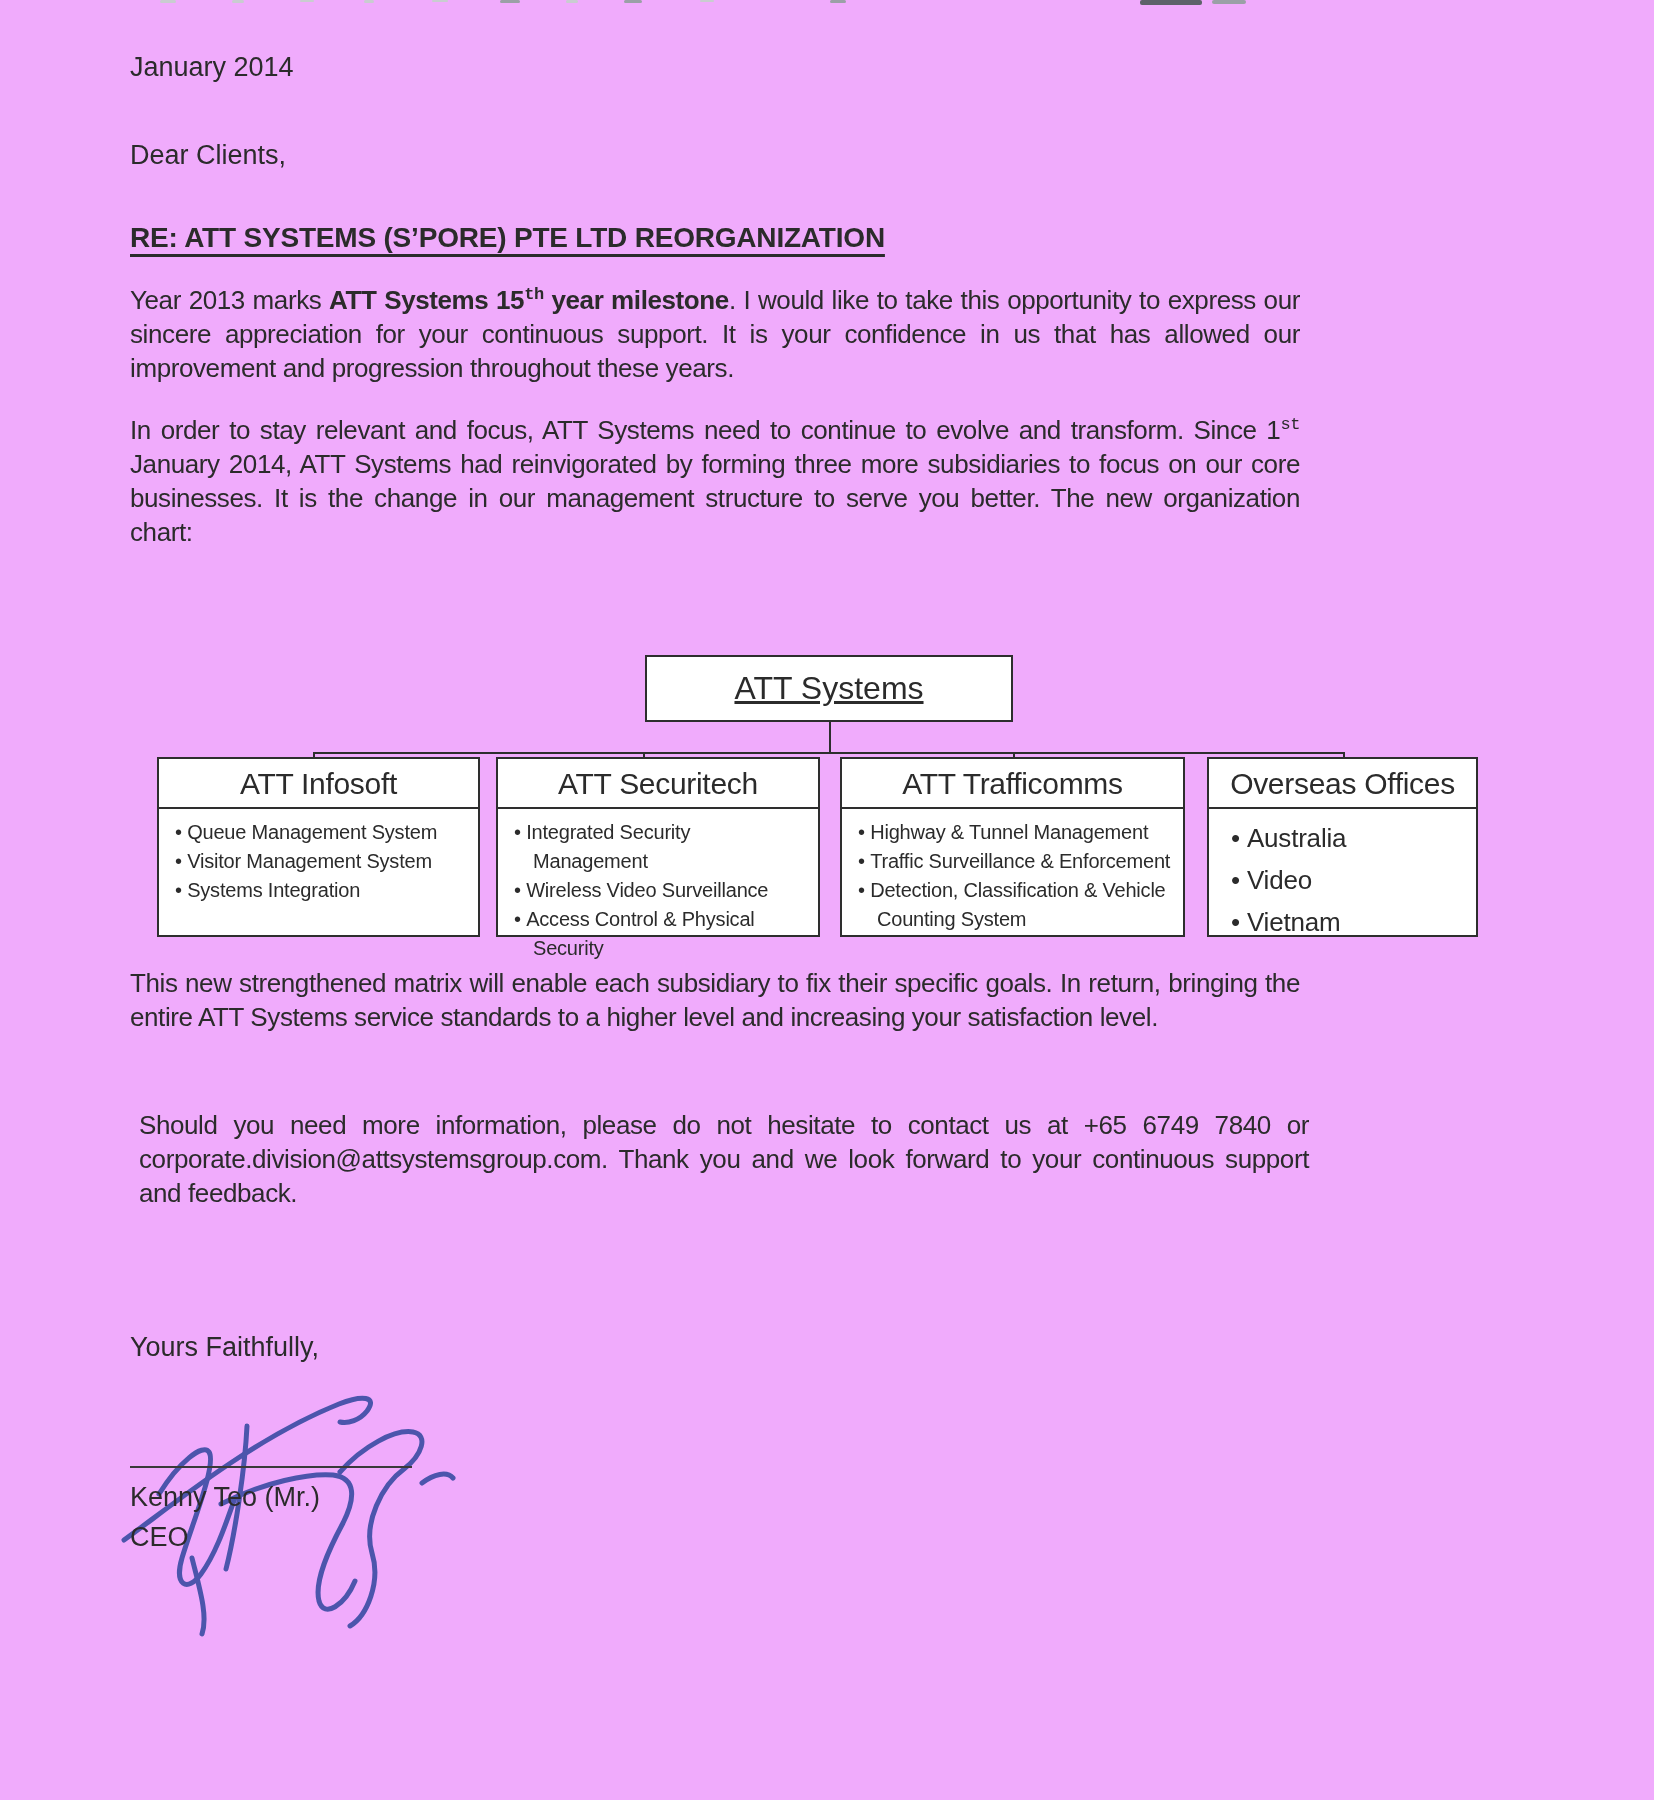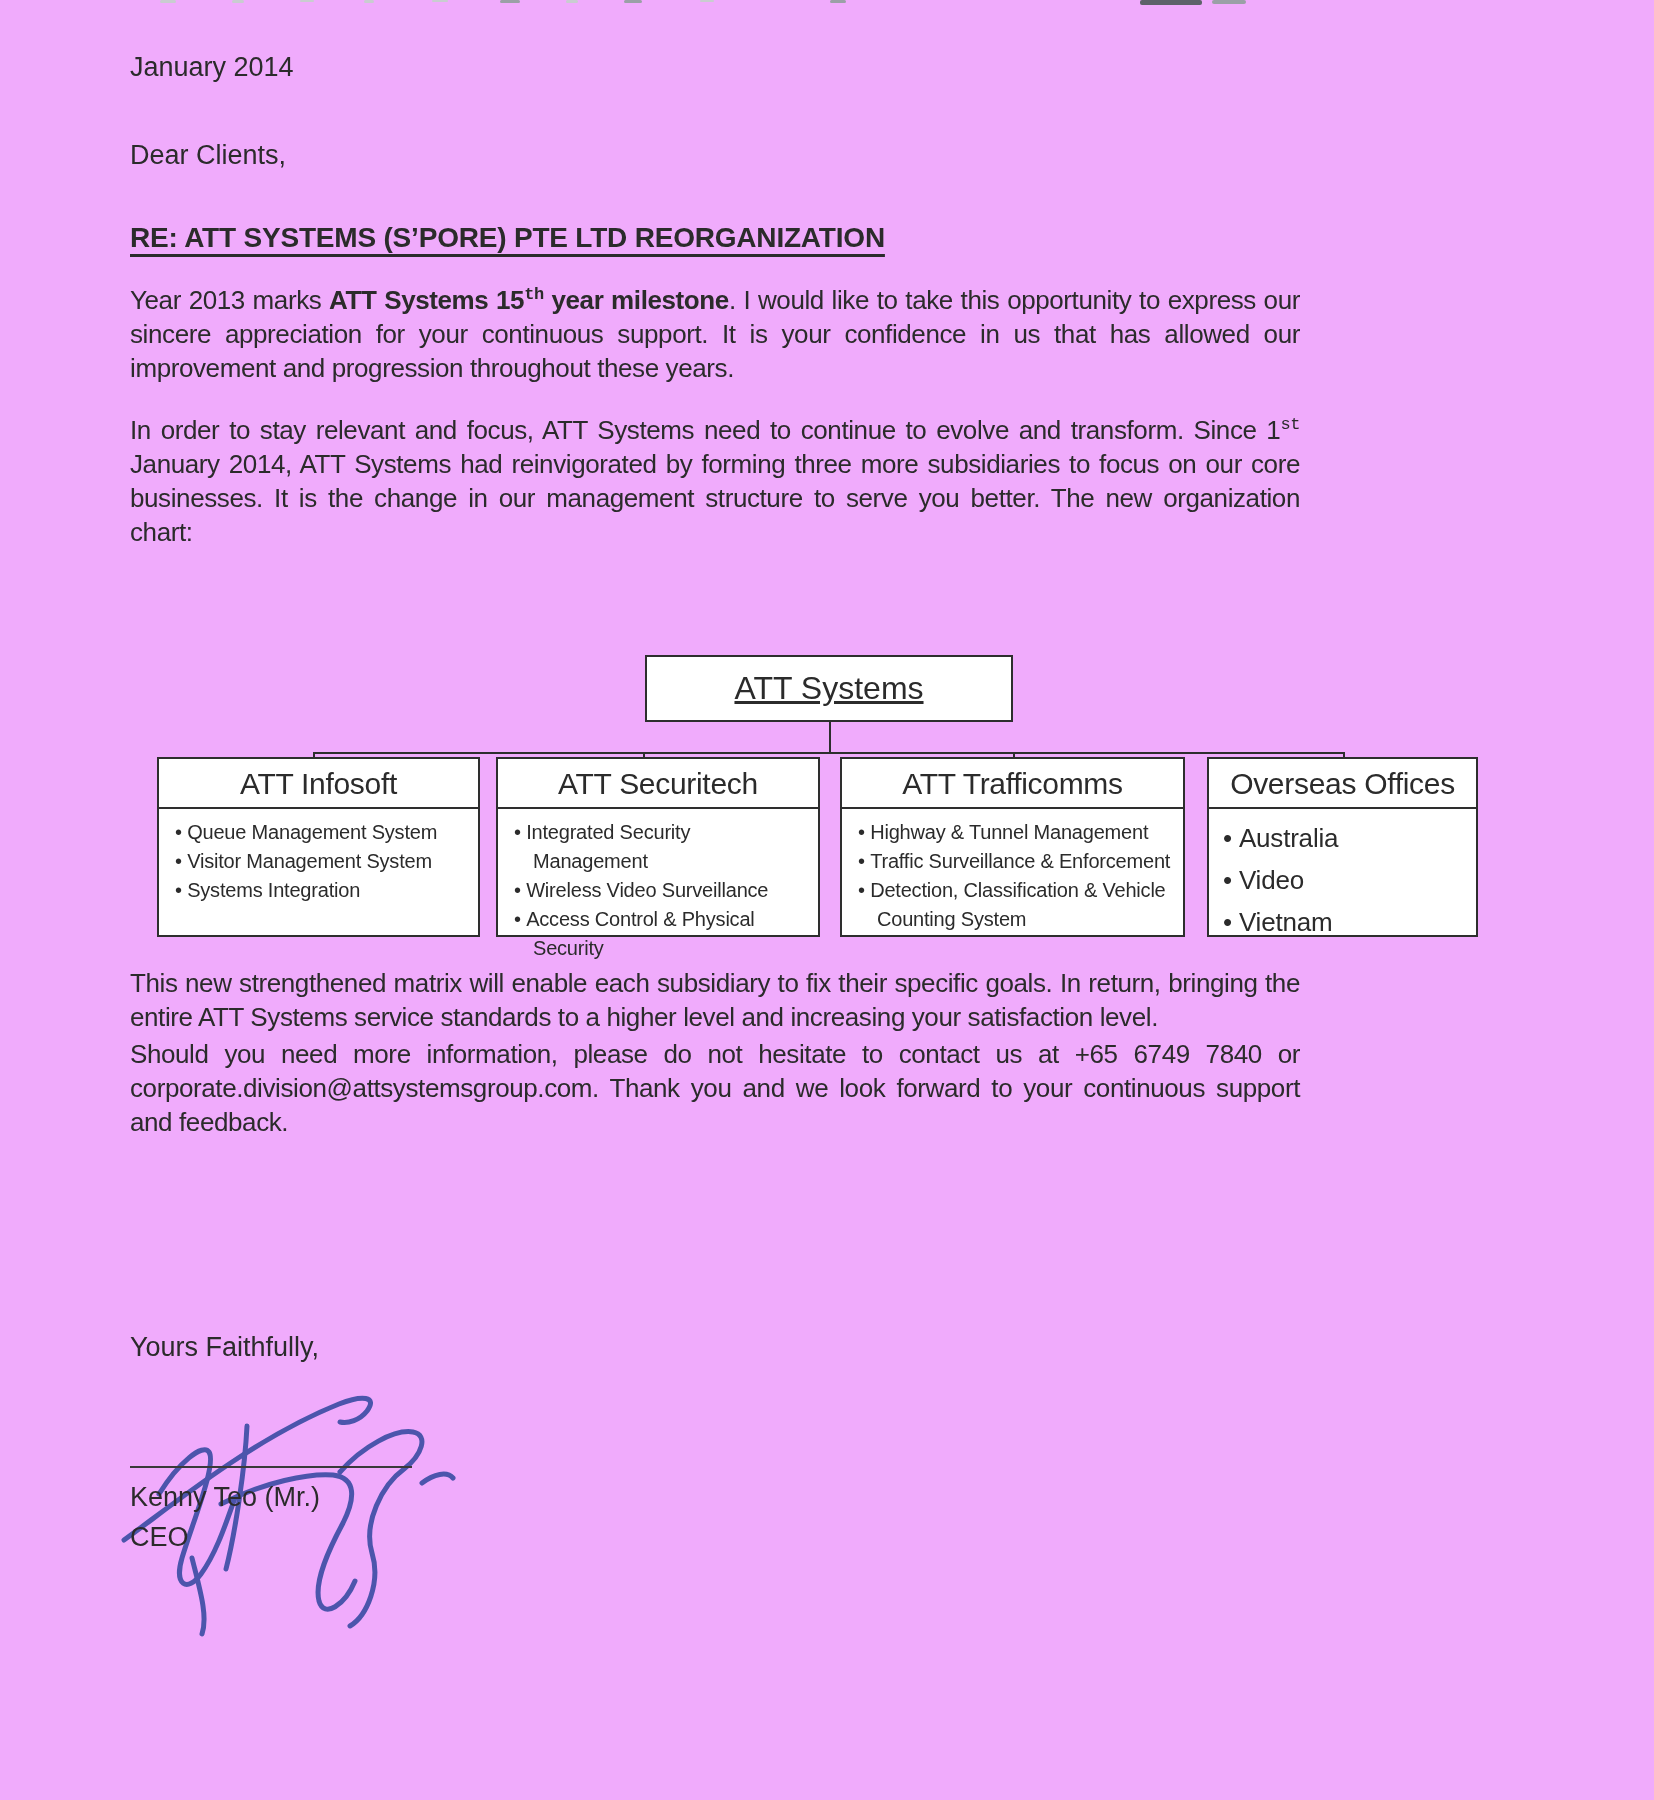--- a/index.html
+++ b/index.html
@@ -30,21 +30,21 @@
   .para{
     left:130px;width:1170px;
     font-size:26px;line-height:34px;letter-spacing:-0.4px;
     text-align:justify;
     margin:0;
   }
   .para sup{font-size:17px;line-height:0;font-family:Liberation Mono, monospace;}
   .p1{top:283px;}
   .p2{top:413px;}
   .p3{top:966px;}
-  .p4{top:1037px;}
+  .p4{top:1108px;margin-left:9px;}
   
   .obox{
     position:absolute;
     border:2px solid #2e2e2e;
     background:#fff;
     box-sizing:border-box;
   }
   .root-box{
     left:645px;top:655px;width:368px;height:67px;
     font-size:32px;text-align:center;line-height:62px;text-decoration:underline;
@@ -57,21 +57,21 @@
     box-sizing:border-box;
   }
   .child ul{
     margin:0;padding:9px 8px 0 16px;list-style:none;
   }
   .child ul li{
     font-size:20px;line-height:29px;letter-spacing:-0.2px;
     padding-left:19px;text-indent:-19px;
   }
   .child ul li::before{content:"\2022\00a0";}
-  .child.overseas ul{padding-top:8px;padding-left:14px;}
+  .child.overseas ul{padding-top:8px;padding-left:22px;}
   .child.overseas ul li{font-size:26px;line-height:42px;padding-left:24px;text-indent:-24px;}
   .cline{position:absolute;background:#2e2e2e;}
   
   .closing{left:130px;top:1332px;font-size:27px;}
   .sig-rule{left:130px;top:1466px;width:282px;height:2px;background:#3a3a3a;}
   .signer-name{left:130px;top:1482px;font-size:27px;}
   .signer-title{left:130px;top:1522px;font-size:27px;}
   .signature{left:104px;top:1352px;width:372px;height:290px;}
   .signature svg{width:100%;height:100%;}
 </style>

